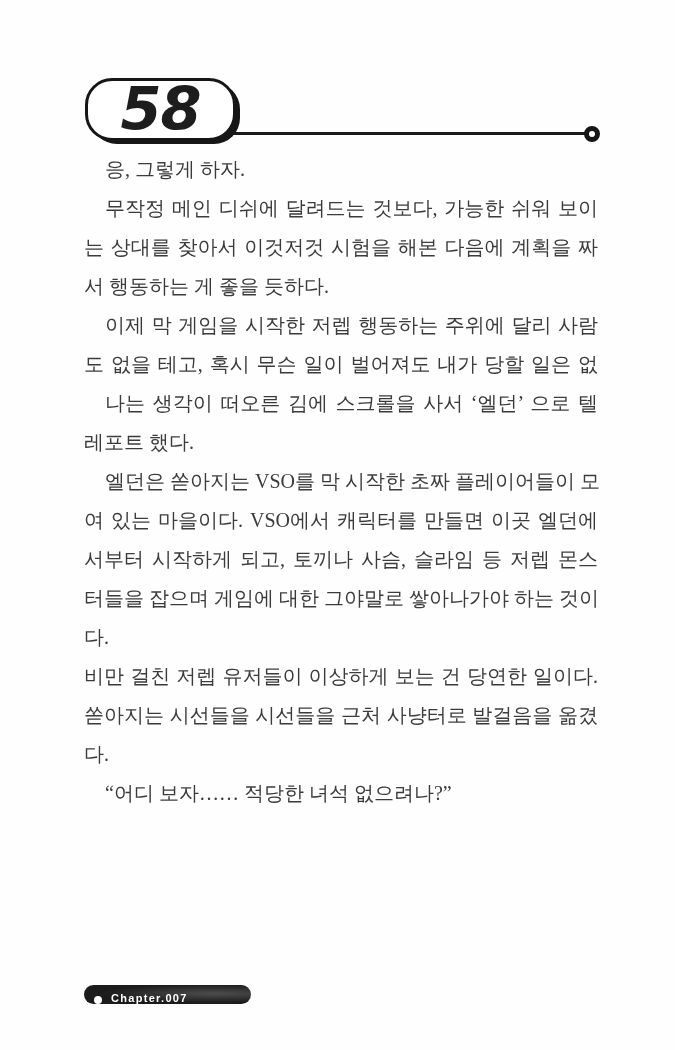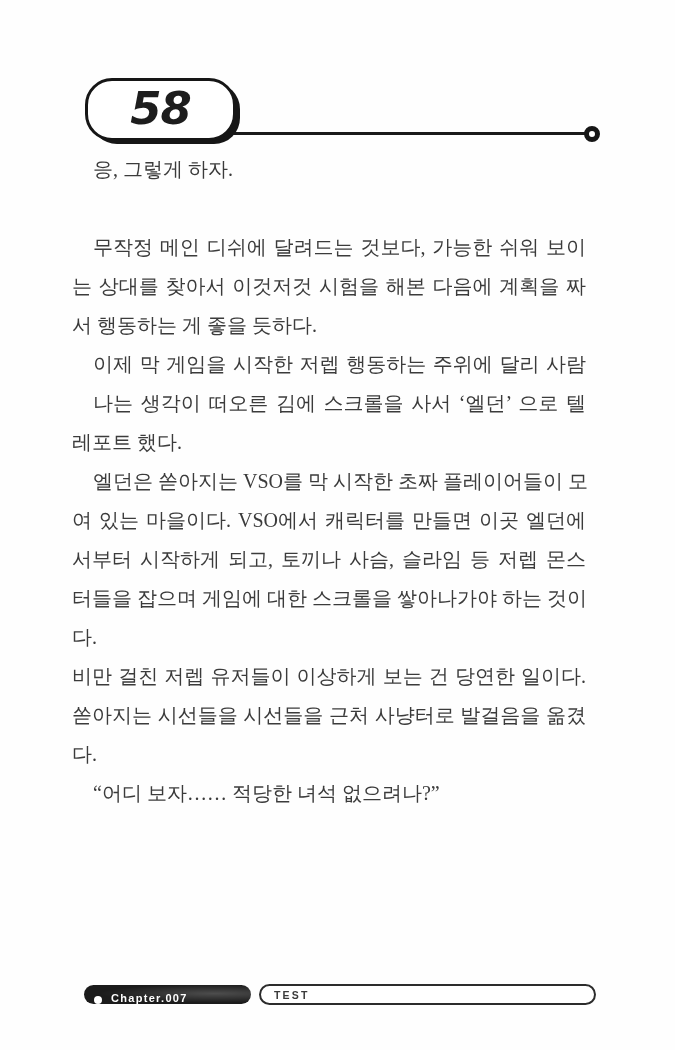--- a/index.html
+++ b/index.html
@@ -25,21 +25,21 @@
     box-shadow: 5px 4px 0 -1px #161616;
     display: flex;
     align-items: center;
     justify-content: center;
     z-index: 2;
   }
   .pill58 .num {
     font-family: "DejaVu Sans", sans-serif;
     font-style: italic;
     font-weight: bold;
-    font-size: 45px;
+    font-size: 59px;
     color: #1d1d1d;
     letter-spacing: -1px;
     transform: translateY(-1px);
   }
   .hline {
     position: absolute;
     left: 225px; top: 132px;
     width: 362px; height: 3px;
     background: #1a1a1a;
     z-index: 1;
@@ -50,28 +50,28 @@
     width: 6px; height: 6px;
     border: 5px solid #161616;
     border-radius: 50%;
     background: #fff;
     z-index: 2;
   }
 
   
   .content {
     position: absolute;
-    left: 72px; top: 150px;
+    left: 84px; top: 150px;
     width: 514px;
     color: #3b3b3b;
     font-size: 20px;
     line-height: 39px;
   }
   .para { margin: 0; }
-  .para.gap-lg { margin-top: 39px; }
+  .para.gap-lg { }
   .para.gap-sm { }
   .line {
     height: 39px;
     white-space: nowrap;
   }
   .line.first { text-indent: 21px; }
   .line.just {
     text-align: justify;
     text-align-last: justify;
   }
@@ -136,43 +136,41 @@
       <div class="para">
         <div class="line first">응, 그렇게 하자.</div>
       </div>
       <div class="para gap-lg">
         <div class="line first just">무작정 메인 디쉬에 달려드는 것보다, 가능한 쉬워 보이</div>
         <div class="line just">는 상대를 찾아서 이것저것 시험을 해본 다음에 계획을 짜</div>
         <div class="line">서 행동하는 게 좋을 듯하다.</div>
       </div>
       <div class="para">
         <div class="line first just">이제 막 게임을 시작한 저렙 행동하는 주위에 달리 사람</div>
+        <div class="line just">도 없을 테고, 혹시 무슨 일이 벌어져도 내가 당할 일은 없</div>
       </div>
       <div class="para gap-sm">
         <div class="line first just">나는 생각이 떠오른 김에 스크롤을 사서 ‘엘던’ 으로 텔</div>
         <div class="line">레포트 했다.</div>
       </div>
       <div class="para">
         <div class="line first just">엘던은 쏟아지는 VSO를 막 시작한 초짜 플레이어들이 모</div>
         <div class="line just">여 있는 마을이다. VSO에서 캐릭터를 만들면 이곳 엘던에</div>
         <div class="line just">서부터 시작하게 되고, 토끼나 사슴, 슬라임 등 저렙 몬스</div>
-        <div class="line just">터들을 잡으며 게임에 대한 스크롤을 쌓아나가야 하는 것이</div>
+        <div class="line just">터들을 잡으며 게임에 대한 그야말로 쌓아나가야 하는 것이</div>
         <div class="line">다.</div>
       </div>
       <div class="para">
         <div class="line just">비만 걸친 저렙 유저들이 이상하게 보는 건 당연한 일이다.</div>
         <div class="line just">쏟아지는 시선들을 시선들을 근처 사냥터로 발걸음을 옮겼</div>
         <div class="line">다.</div>
       </div>
       <div class="para">
         <div class="line first">“어디 보자…… 적당한 녀석 없으려나?”</div>
       </div>
     </div>
 
   <div class="footer-chapter">
     <span class="dot"></span>
     <span class="label">Chapter.007</span>
   </div>
-  <div class="footer-test">
-    <span class="label">TEST</span>
-  </div>
 
 </div>
 
 </body></html>

